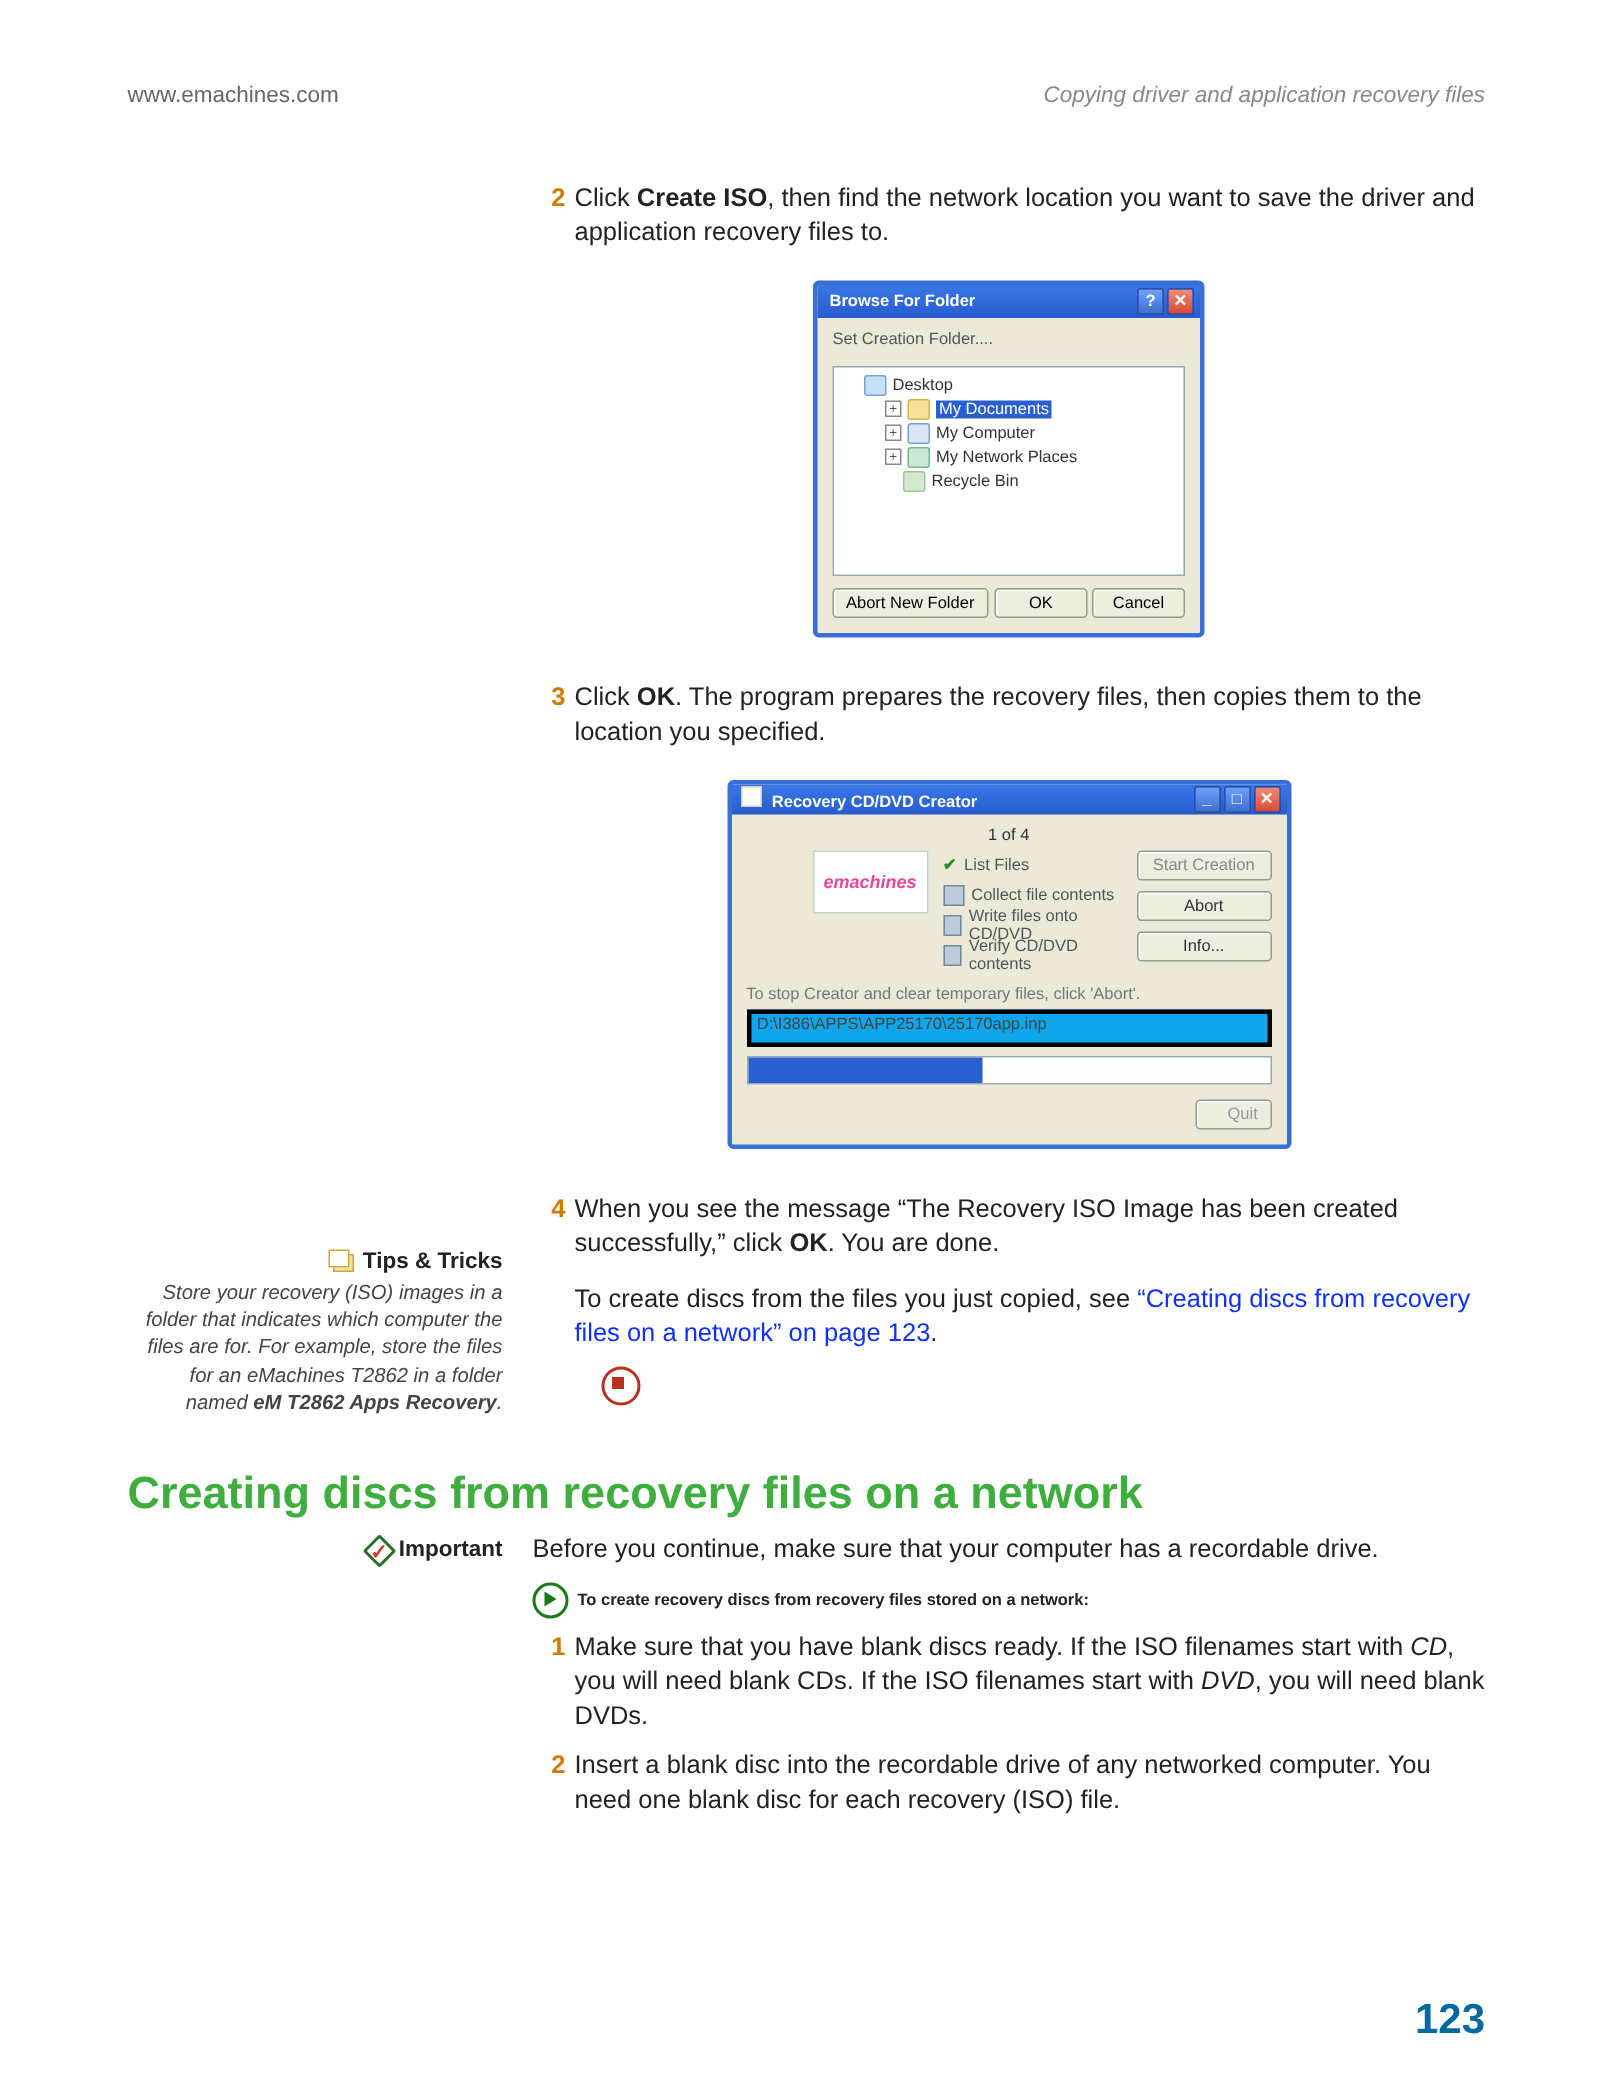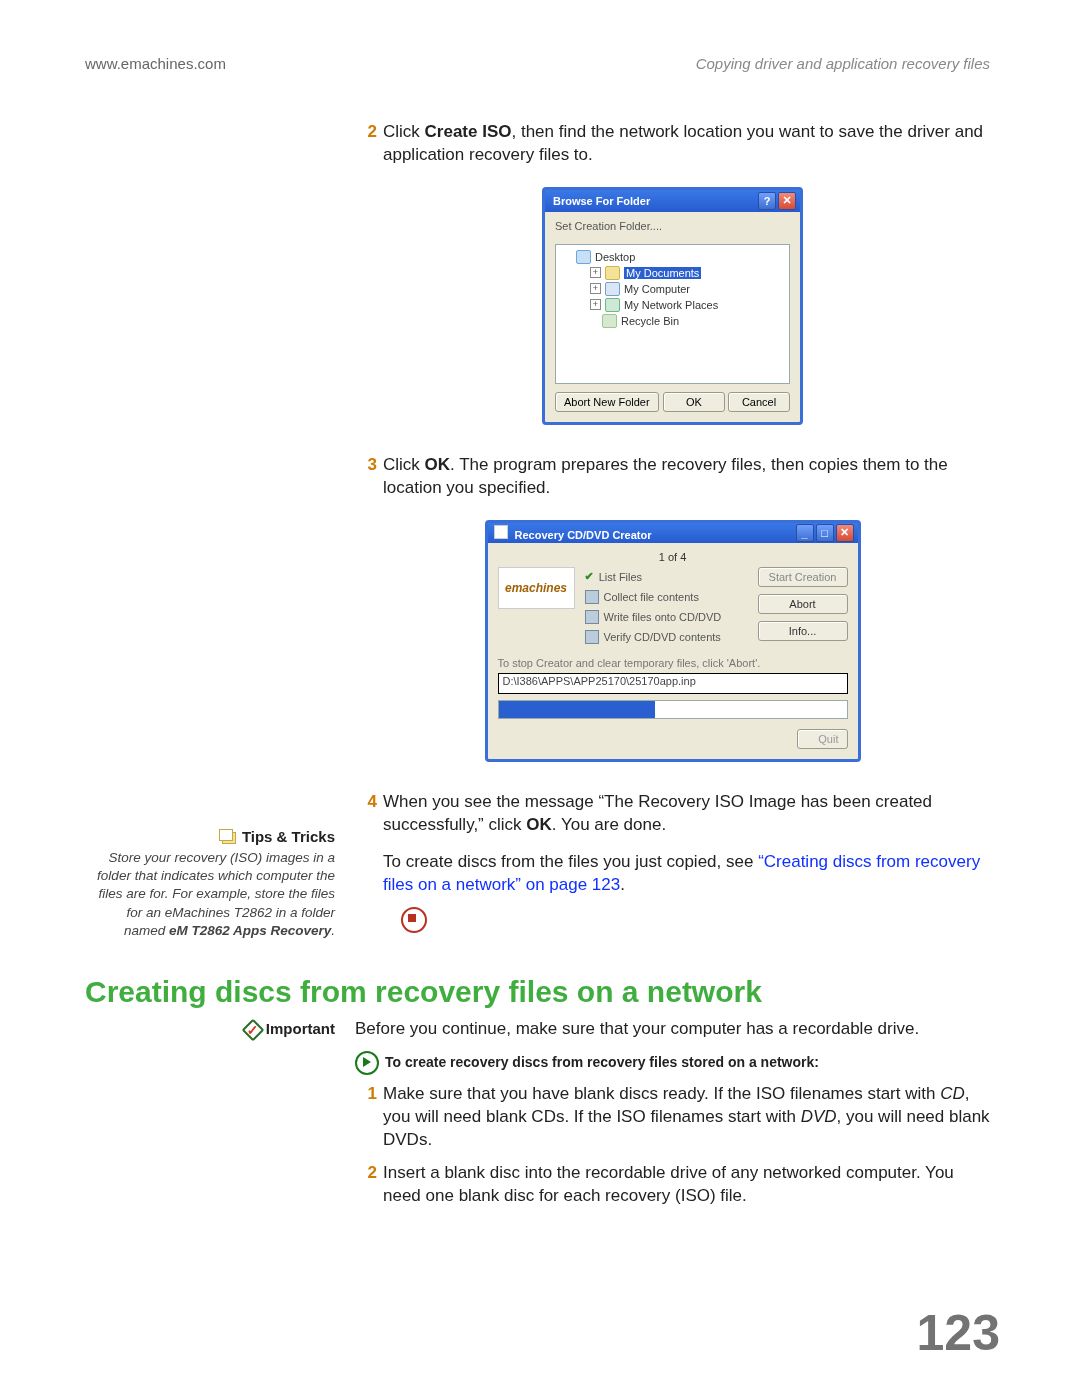--- a/index.html
+++ b/index.html
@@ -98,29 +98,29 @@
     height:20px; padding:0 4px 0 6px;
     background:linear-gradient(#3a78e6,#265bcf);
     color:#fff; font-weight:700;
   }
   .rc-title .tbtn.min{ background:linear-gradient(#6fa0ff,#3d6fd0); color:#fff; }
   .rc-title .tbtn.max{ background:linear-gradient(#6fa0ff,#3d6fd0); color:#fff; }
   .rc-title .tbtn.close{ background:linear-gradient(#f28a7a,#d84a34); }
   .rc-body { padding:6px 10px 10px 10px; }
   .rc-count { text-align:center; color:#333; margin:2px 0 4px 0; }
   .rc-mid { display:flex; gap:10px; }
-  .rc-logo { width:75px; height:40px; background:#fff; border:1px solid #ccc; display:flex; align-items:center; justify-content:center; font-style:italic; font-weight:700; color:#a16207; font-size:12px; }
+  .rc-logo { width:75px; height:40px; background:#fff; border:1px solid #ccc; display:flex; align-items:center; justify-content:center; font-style:italic; font-weight:700; color:#ec4899; font-size:12px;margin-left:44px; }
   .rc-steps { flex:1; }
   .rc-step { display:flex; align-items:center; gap:5px; color:#555; height:20px; }
   .rc-check { color:#2e8b2e; font-weight:700; }
   .rc-ic { width:12px; height:12px; background:#bcd; border:1px solid #789; }
   .rc-btncol { display:flex; flex-direction:column; gap:7px; width:90px; }
   .rc-btncol .winbtn { width:100%; color:#888; }
   .rc-hint { color:#777; margin:10px 0 4px 0; }
-  .rc-path { background:#ffffff; border:1px solid #000000; height:17px; padding:1px 4px; color:#444; }
+  .rc-path { background:#0ea5e9; border:3px solid #000000; height:17px; padding:1px 4px; color:#444; }
   .rc-prog { position:relative; background:#fff; border:1px solid #9aa; height:17px; margin-top:6px; }
   .rc-prog-fill { position:absolute; left:0; top:0; bottom:0; width:45%; background:#2a5fd0; }
   .rc-quit { text-align:right; margin-top:10px; }
   .rc-quit .winbtn { color:#999;padding-left:20px; }
 
   
   .xref { color:#1030ff; }
 
   
   .bullet-stop {
@@ -152,25 +152,25 @@
   .imp-icon::after{ content:"✓"; position:absolute; left:4px; top:1px; color:#d63a2a; font-weight:700; font-style:normal; font-size:14px; }
   .callout .em { font-style:italic; font-weight:700; }
 
   
   .h-green {
     font-family: "Arial Narrow", "Helvetica Condensed", Arial, sans-serif;
     font-weight:700; font-stretch:condensed;
     color:#3fae3f; font-size:30px; margin: 35px 0 10px 0;
   }
 
-  .subhead { font-weight:700; font-size:14px; margin:6px 0 8px 0; }
+  .subhead { font-weight:700; font-size:11px; margin:6px 0 8px 0; }
 
   .page-num {
-    position:absolute; right:80px; bottom:35px;
-    color:#737373; font-weight:800; font-size:50px;
+    position:absolute; right:90px; bottom:35px;
+    color:#0369a1; font-weight:800; font-size:28px;
     font-family: "Arial Narrow", Arial, sans-serif;
   }
 </style>
 </head>
 <body>
 
 <div class="page">
 
   <div class="running-head">
     <span class="left">www.emachines.com</span>

